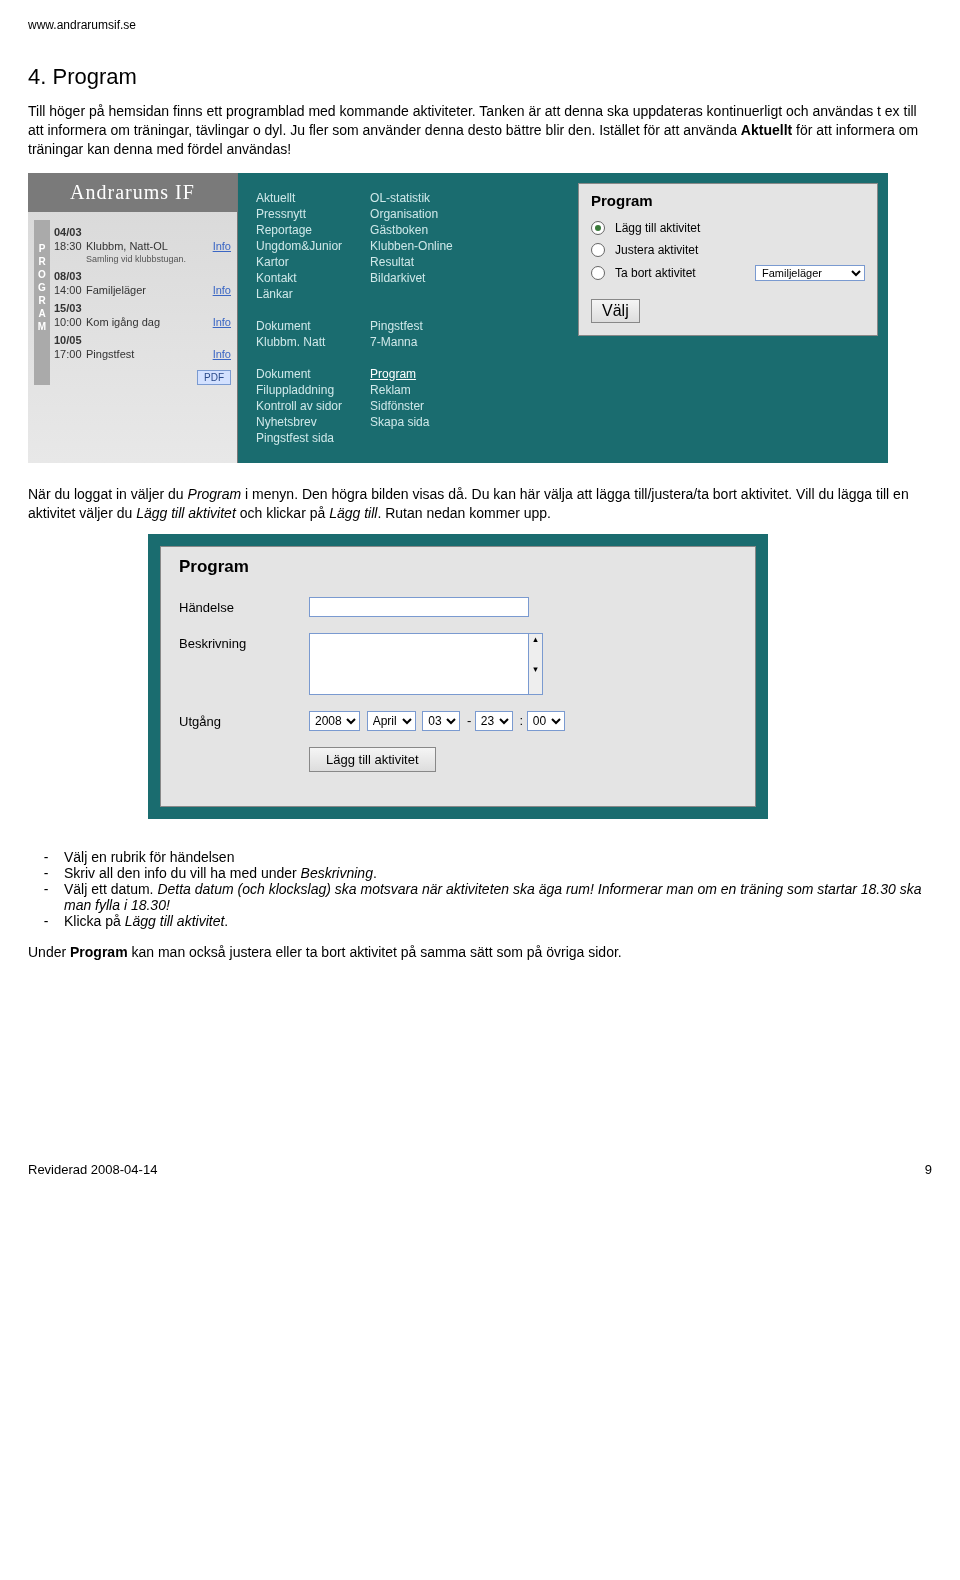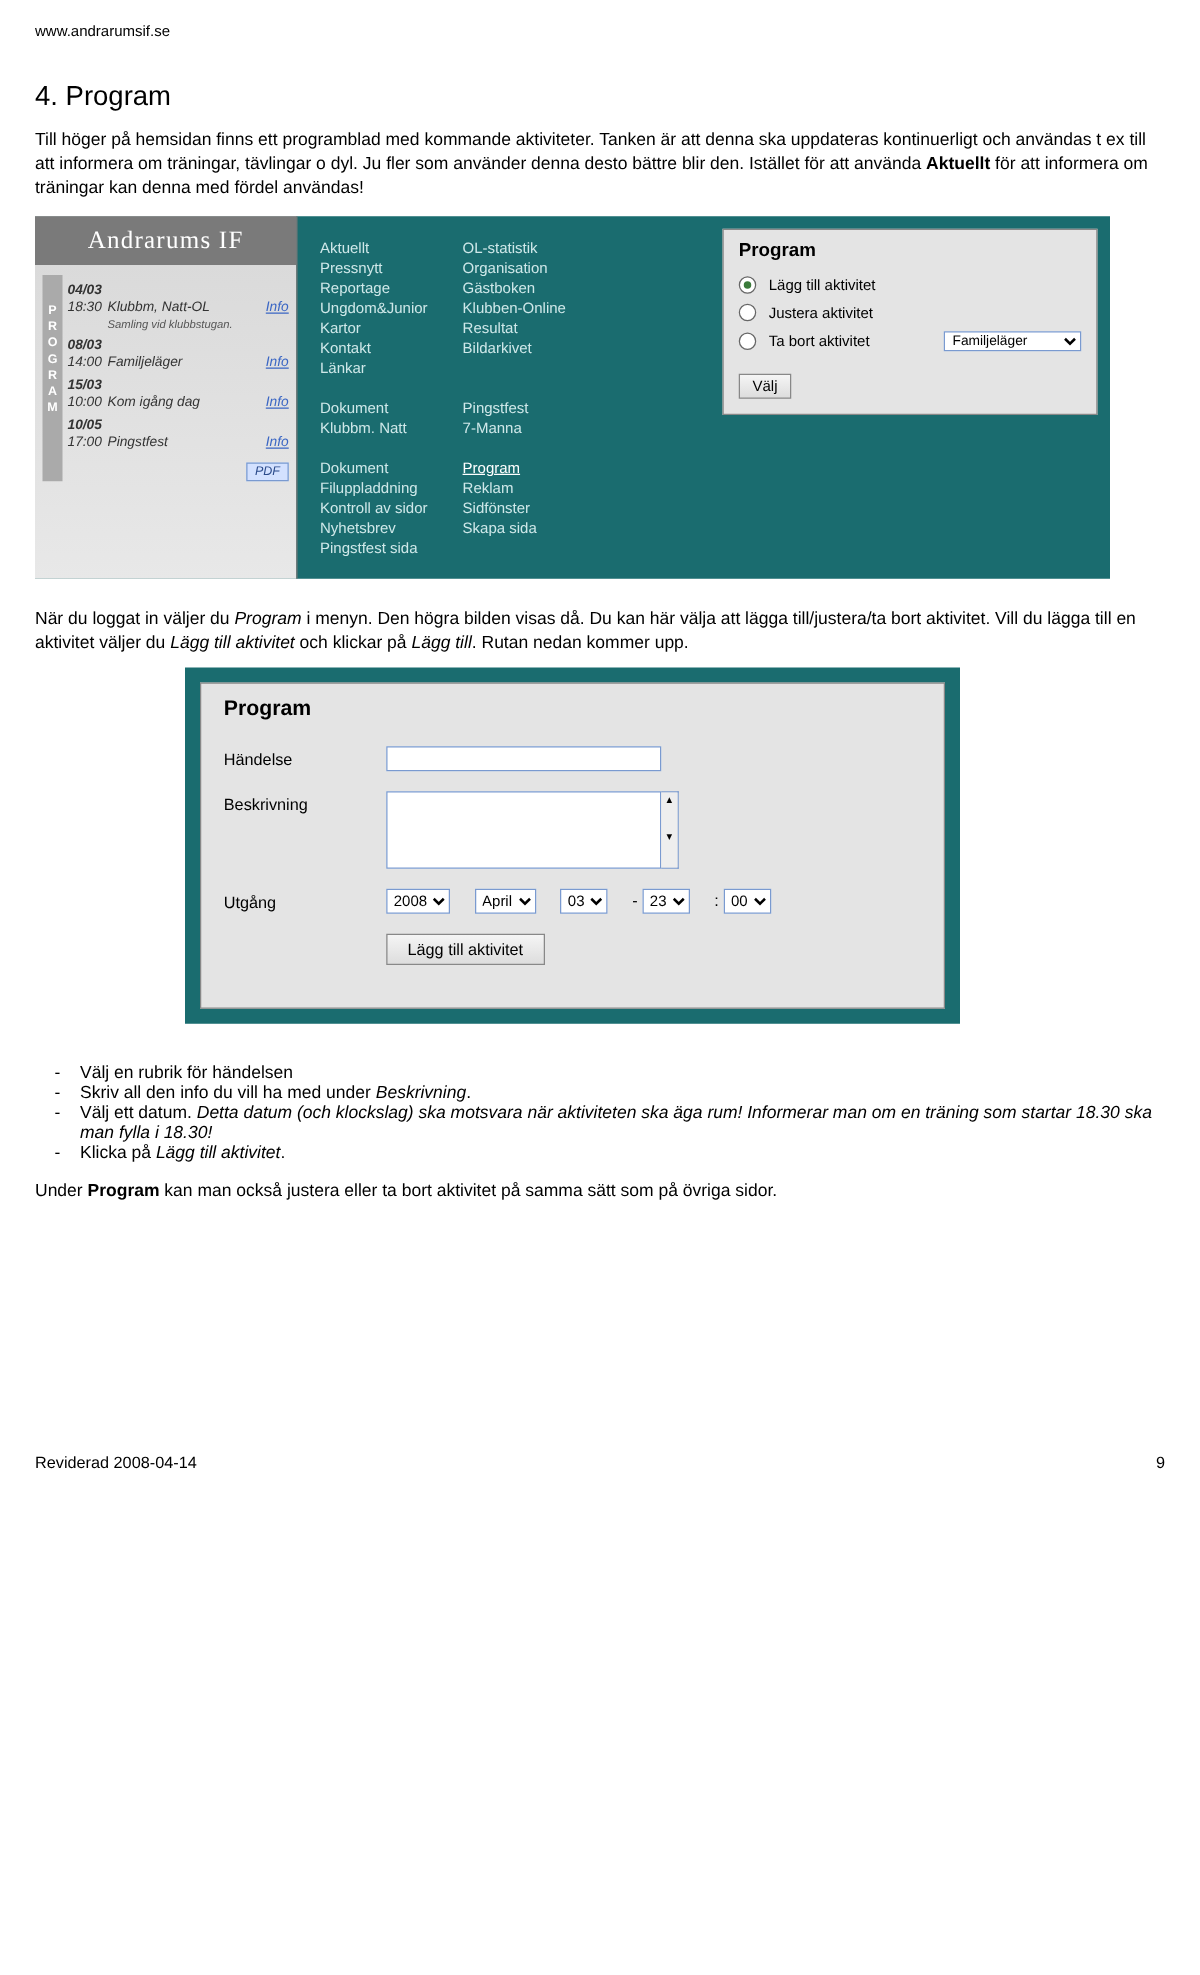--- a/index.html
+++ b/index.html
@@ -46,21 +46,21 @@
   width: 16px;
   background: #aaa;
   color: #fff;
   text-align: center;
   font-size: 10px;
   line-height: 13px;
   padding: 22px 0;
   margin-right: 4px;
   font-weight: bold;
 }
-.prog-list { flex: 1; font-size: 11px; color: #333; font-style: italic; }
+.prog-list { flex: 1; font-size: 11px; color: #333; }
 .prog-date { font-weight: bold; margin-top: 6px; }
 .prog-row { display: flex; justify-content: space-between; margin: 2px 0; }
 .prog-time { width: 32px; }
 .prog-title { flex: 1; }
 .prog-info { color: #3a66c4; text-decoration: underline; cursor: pointer; }
 .prog-sub { font-size: 9px; color: #555; padding-left: 32px; }
 .pdf-btn {
   display: inline-block;
   float: right;
   background: #d3e1ff;
@@ -107,21 +107,21 @@
   font-size: 11px;
   border: 1px solid #7a9ad0;
   background: #fff;
   padding: 0 2px;
   width: 110px;
 }
 .valj-btn {
   margin-top: 10px;
   background: linear-gradient(#f5f5f5,#ddd);
   border: 1px solid #888;
-  font-size: 12px;
+  font-size: 16px;
   padding: 2px 10px;
   cursor: pointer;
 }
 
 .shot2 {
   margin: 12px auto 30px 120px;
   width: 620px;
   background: #1a6c6f;
   padding: 12px;
 }
@@ -139,21 +139,21 @@
 }
 .frow textarea {
   width: 220px; height: 62px; border: 1px solid #7a9ad0; background: #fff; font-size: 12px; padding: 2px; resize: none;
 }
 .frow .updn {
   width: 14px; height: 62px; border: 1px solid #7a9ad0; border-left: none;
   display: flex; flex-direction: column;
 }
 .updn span { flex: 1; text-align: center; font-size: 9px; background: #eee; }
 select.sm {
-  border: 1px solid #7a9ad0; background: #fff; font-size: 12px; margin-right: 16px; padding: 1px;
+  border: 1px solid #7a9ad0; background: #fff; font-size: 12px; margin-right: 3px; padding: 1px;
 }
 .submit-btn {
   background: linear-gradient(#f5f5f5,#ddd);
   border: 1px solid #888;
   font-size: 13px;
   padding: 4px 16px;
   cursor: pointer;
 }
 
 ul.dashlist { list-style: none; margin: 10px 0 14px 0; }

